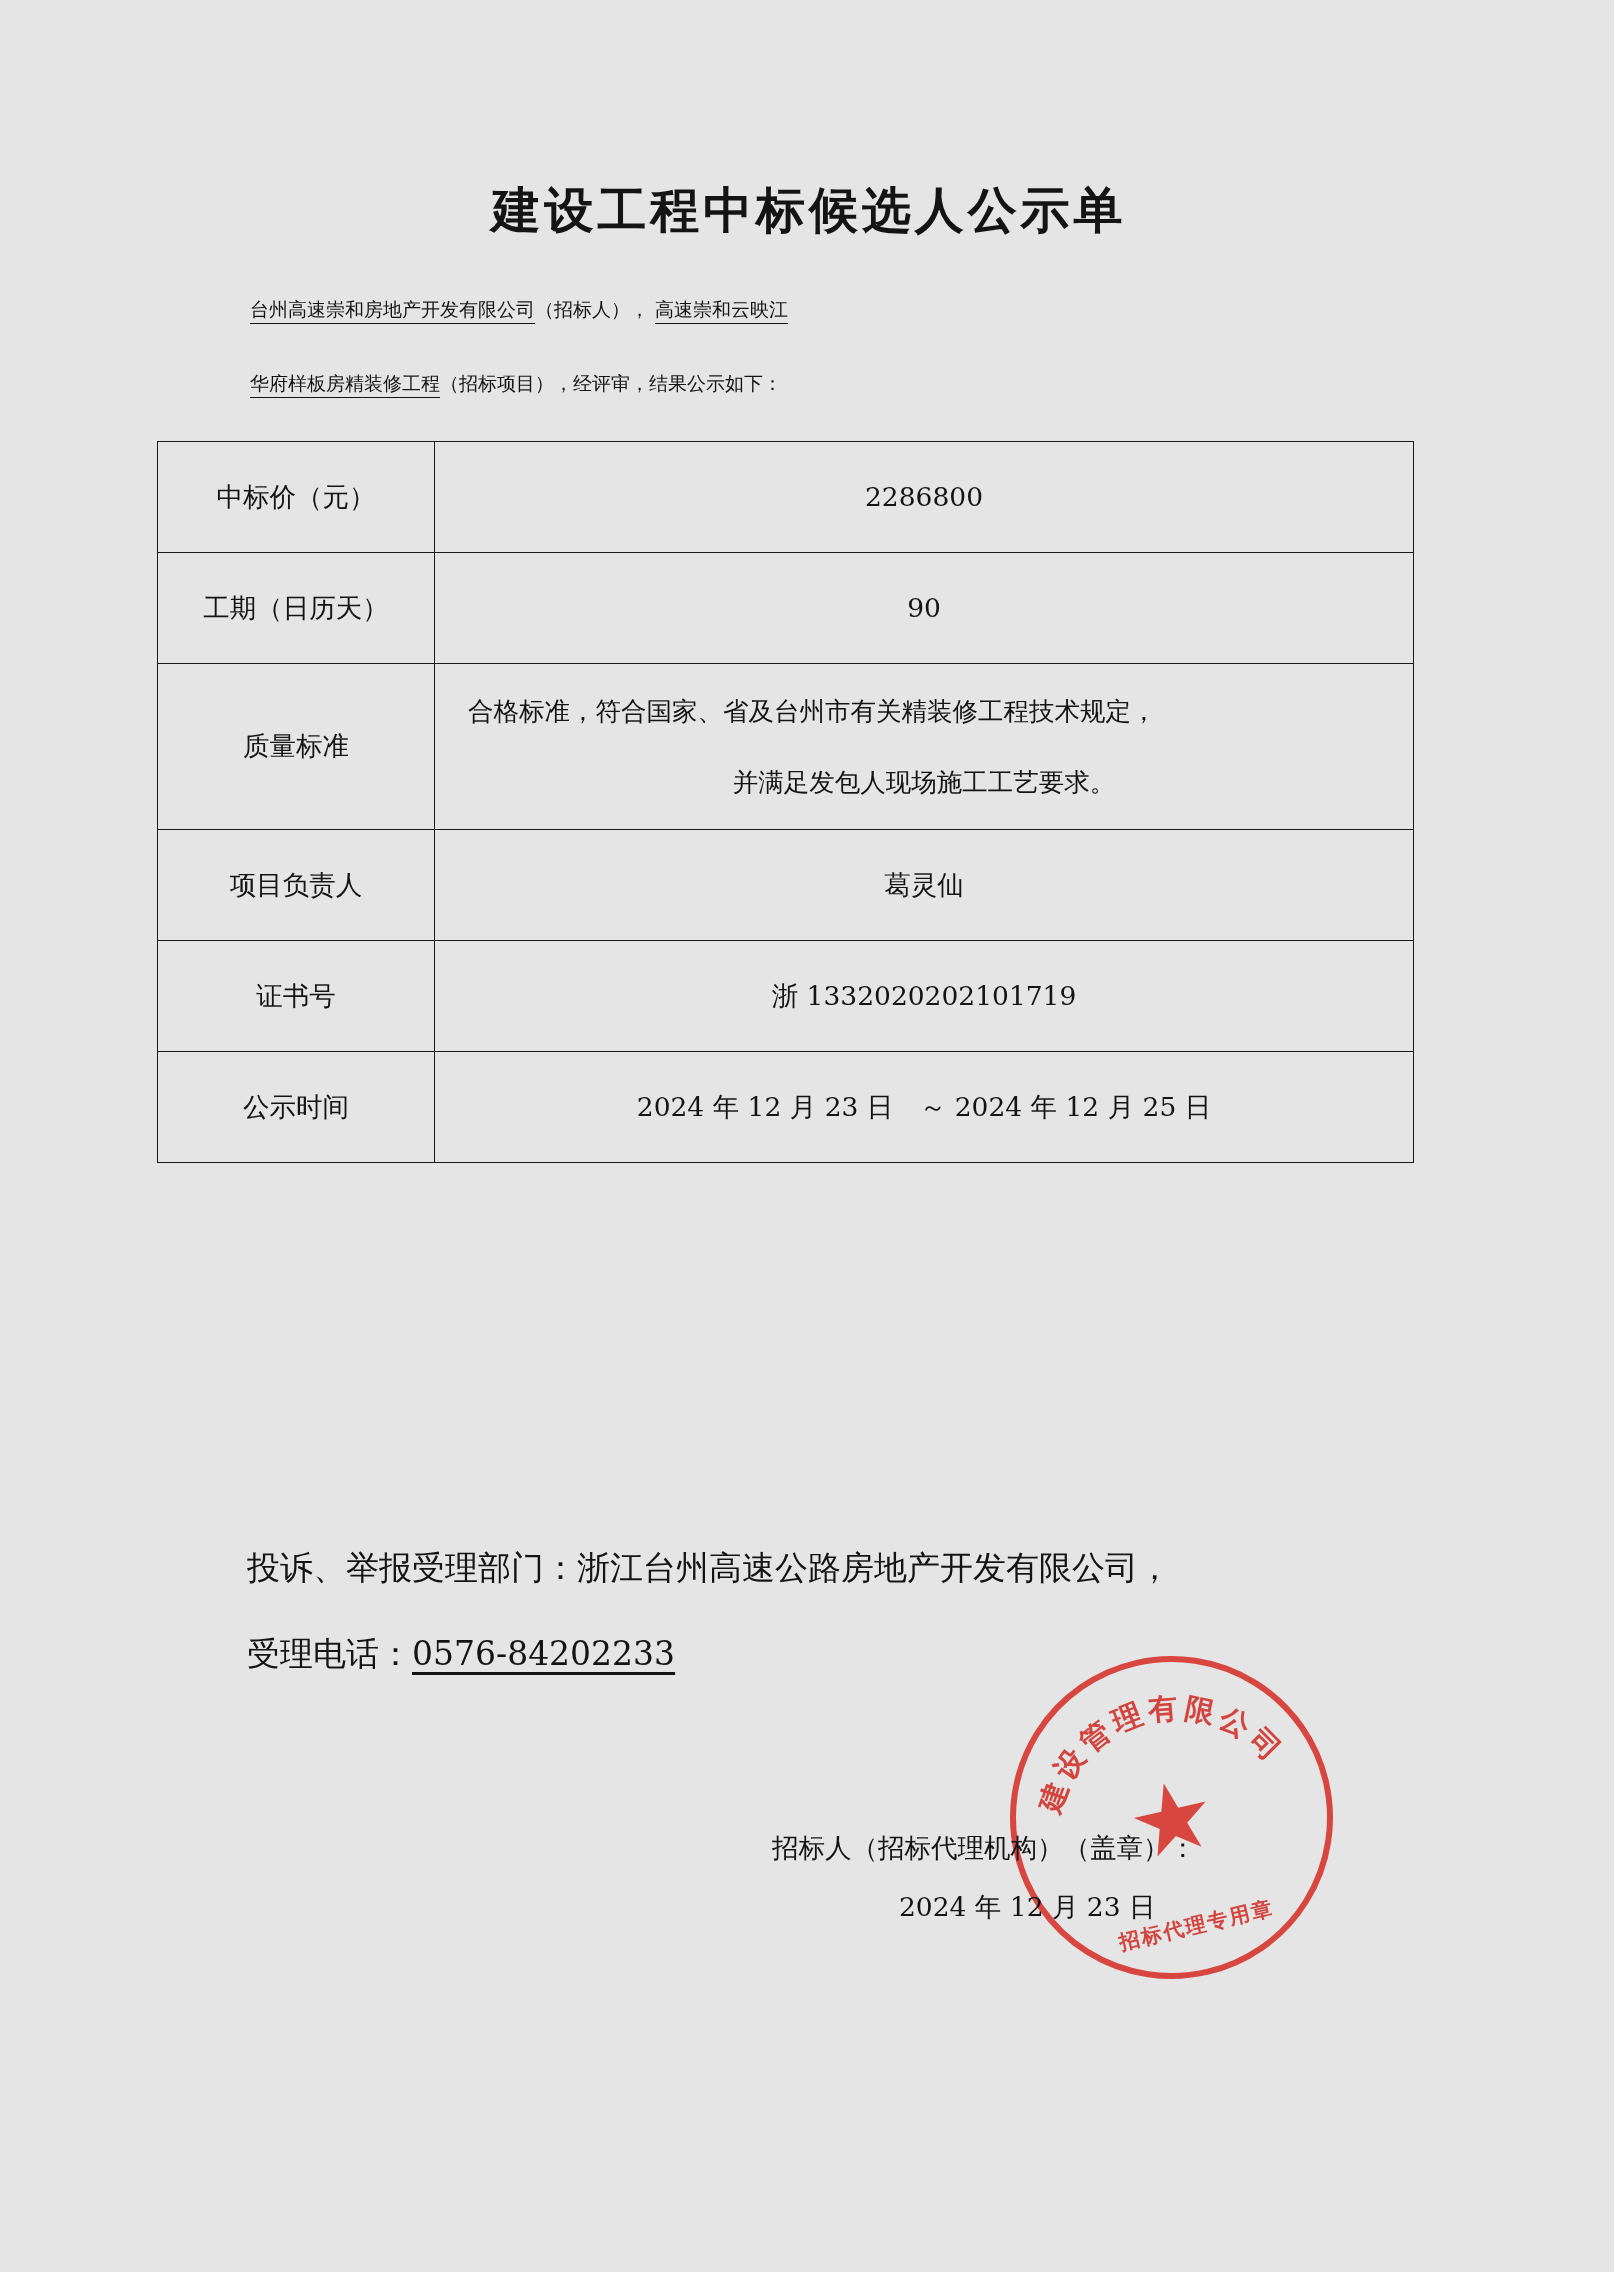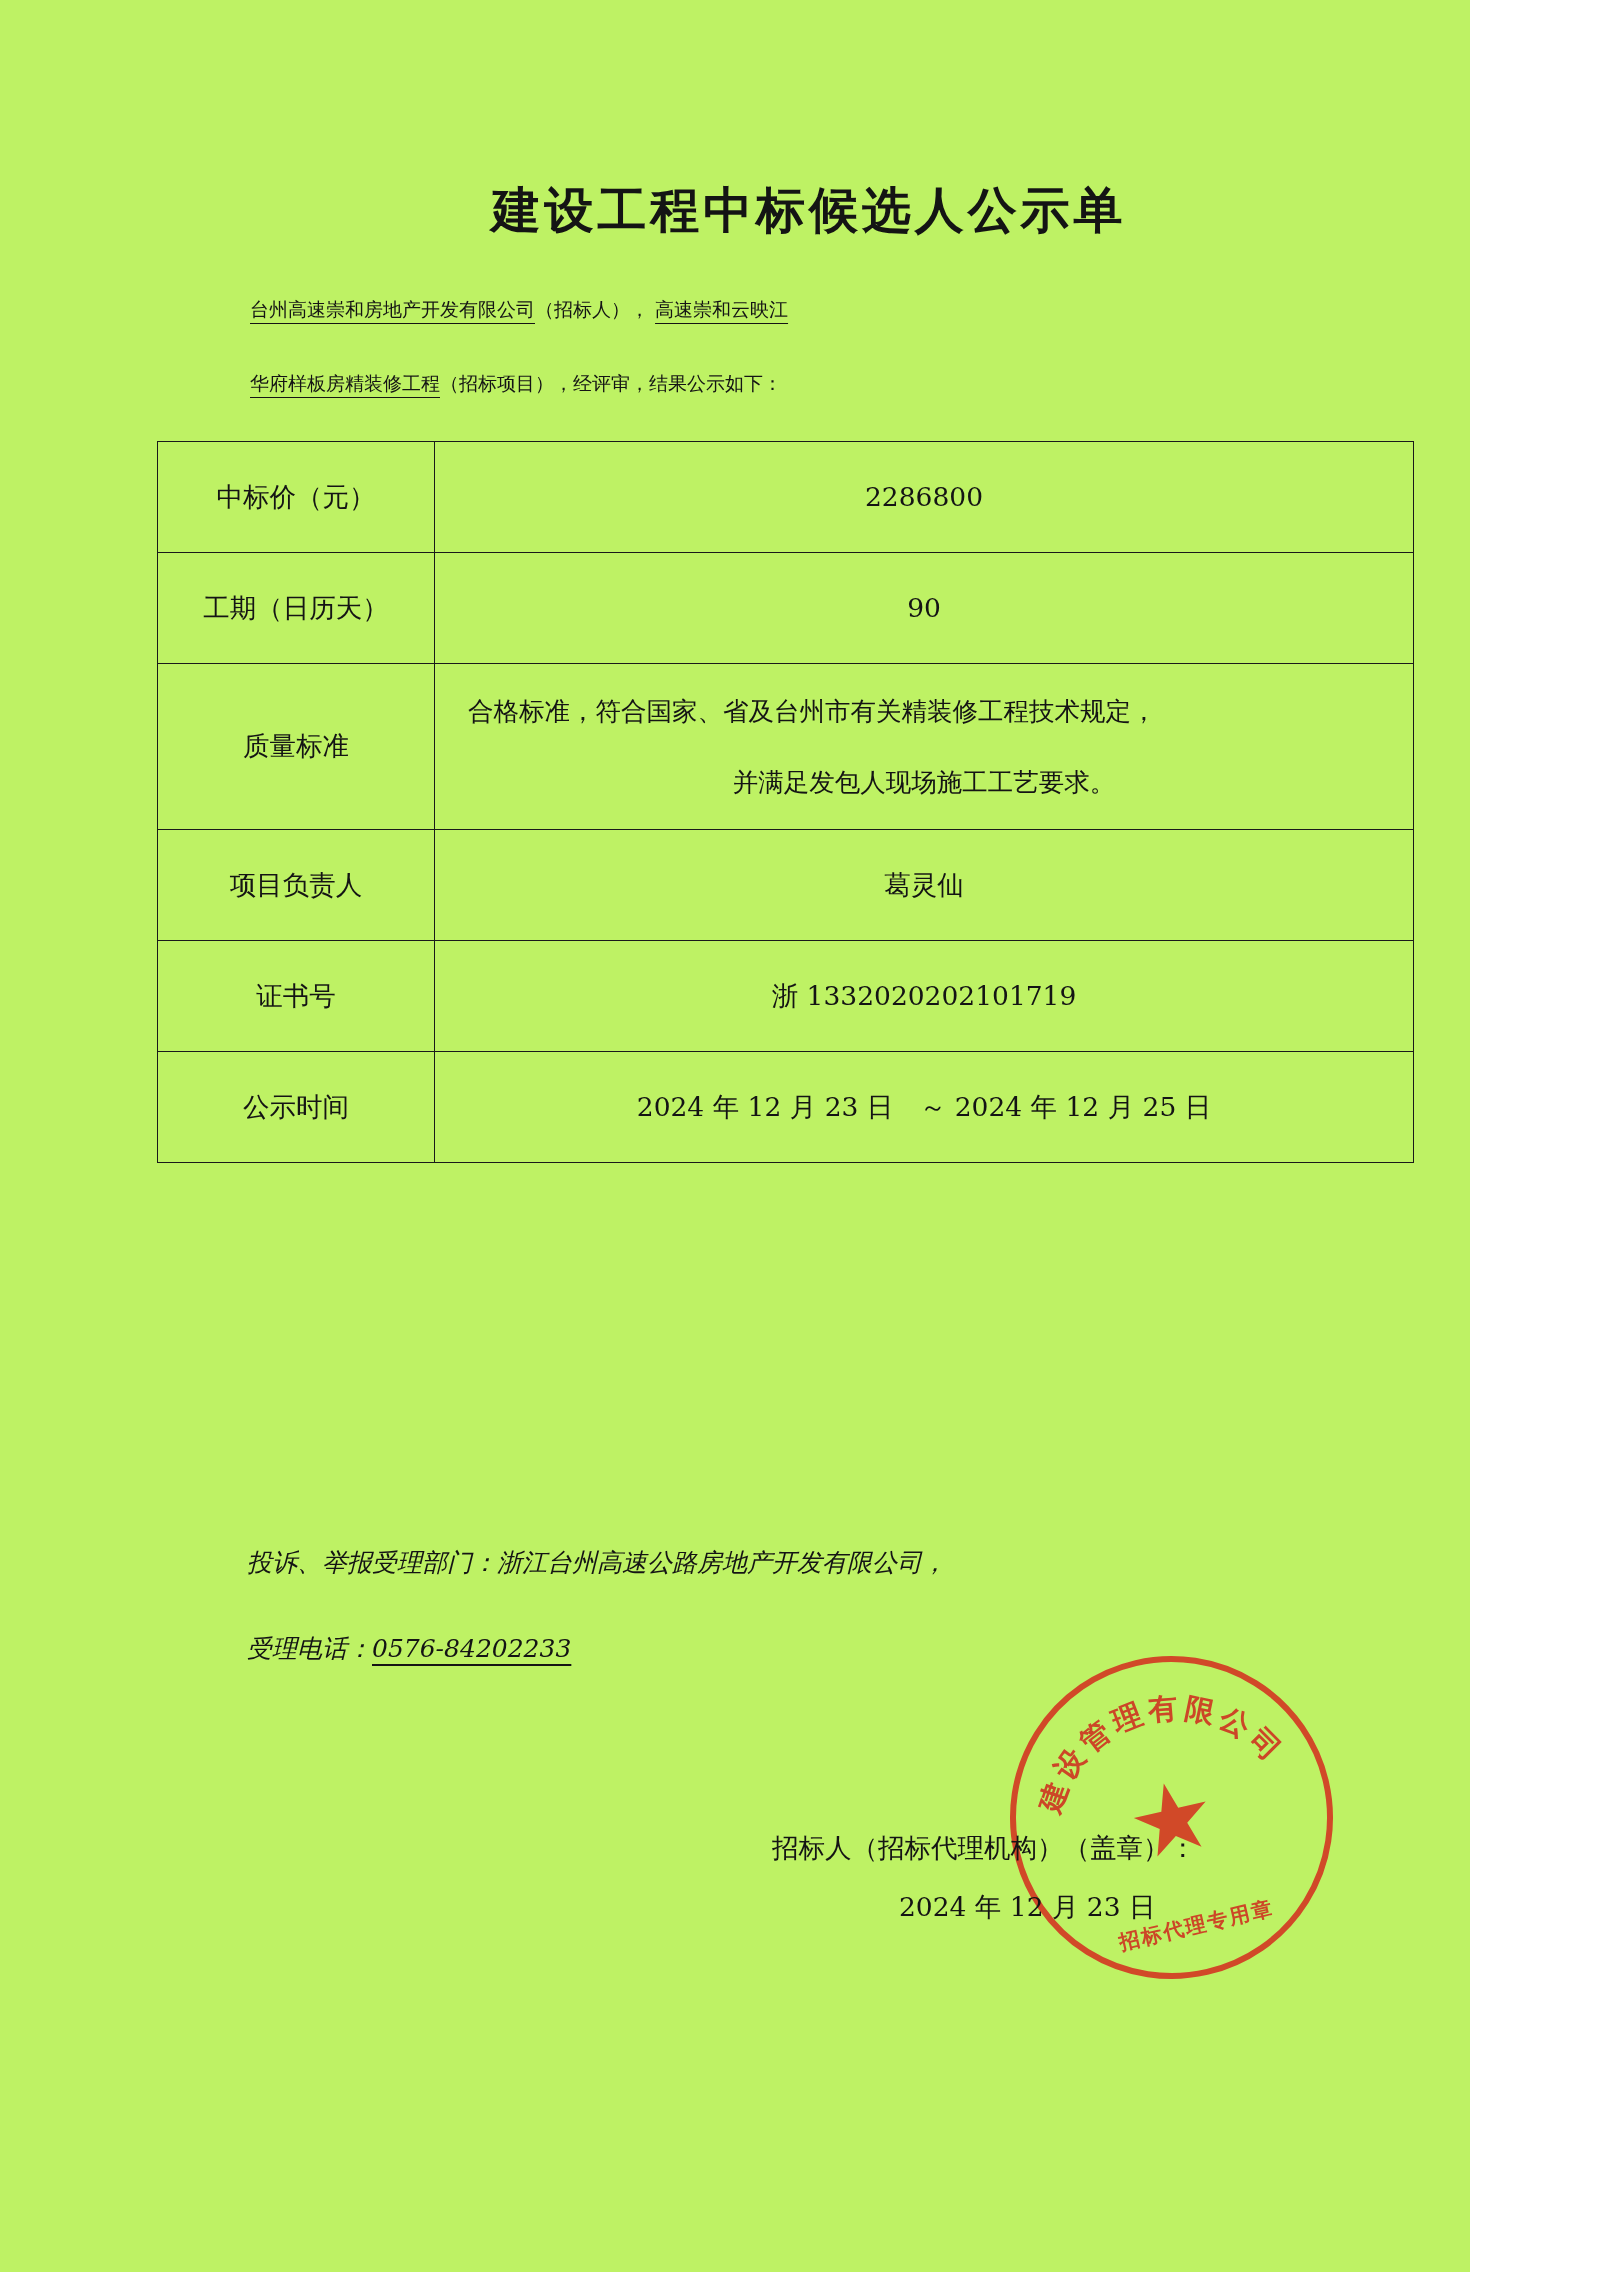--- a/index.html
+++ b/index.html
@@ -11,23 +11,23 @@
     width: 1618px;
     height: 2273px;
     font-family: "DejaVu Serif", "Liberation Serif", serif;
     color: #141414;
     position: relative;
     overflow: hidden;
   }
   .page {
     position: absolute;
     left: 0; top: 0;
-    width: 1470px;
+    width: 1614px;
     height: 2273px;
-    background: #bef264;
+    background: #e5e5e5;
   }
   .doc-title {
     position: absolute;
     left: 0;
     top: 178px;
     width: 1618px;
     text-align: center;
     font-size: 49px;
     font-weight: bold;
     letter-spacing: 3.9px;
@@ -69,22 +69,21 @@
     display: block;
     padding: 0 33px;
     text-align: center;
     font-size: 25.5px;
     line-height: 71px;
   }
   .quality-line1 { display: block; text-align: left; }
   .quality-line2 { display: block; text-align: center; }
   .footer-line {
     position: absolute;
-    font-size: 25px;
-    font-style: italic;
+    font-size: 33px;
   }
   .f1 { left: 247px; top: 1546px; }
   .f2 { left: 247px; top: 1632px; }
   .f2 .u { text-decoration: underline; text-underline-offset: 6.9px; margin-top: 21px; }
   .sign-block {
     position: absolute;
     left: 772px;
     top: 1818px;
     width: 627px;
     font-size: 26.5px;

